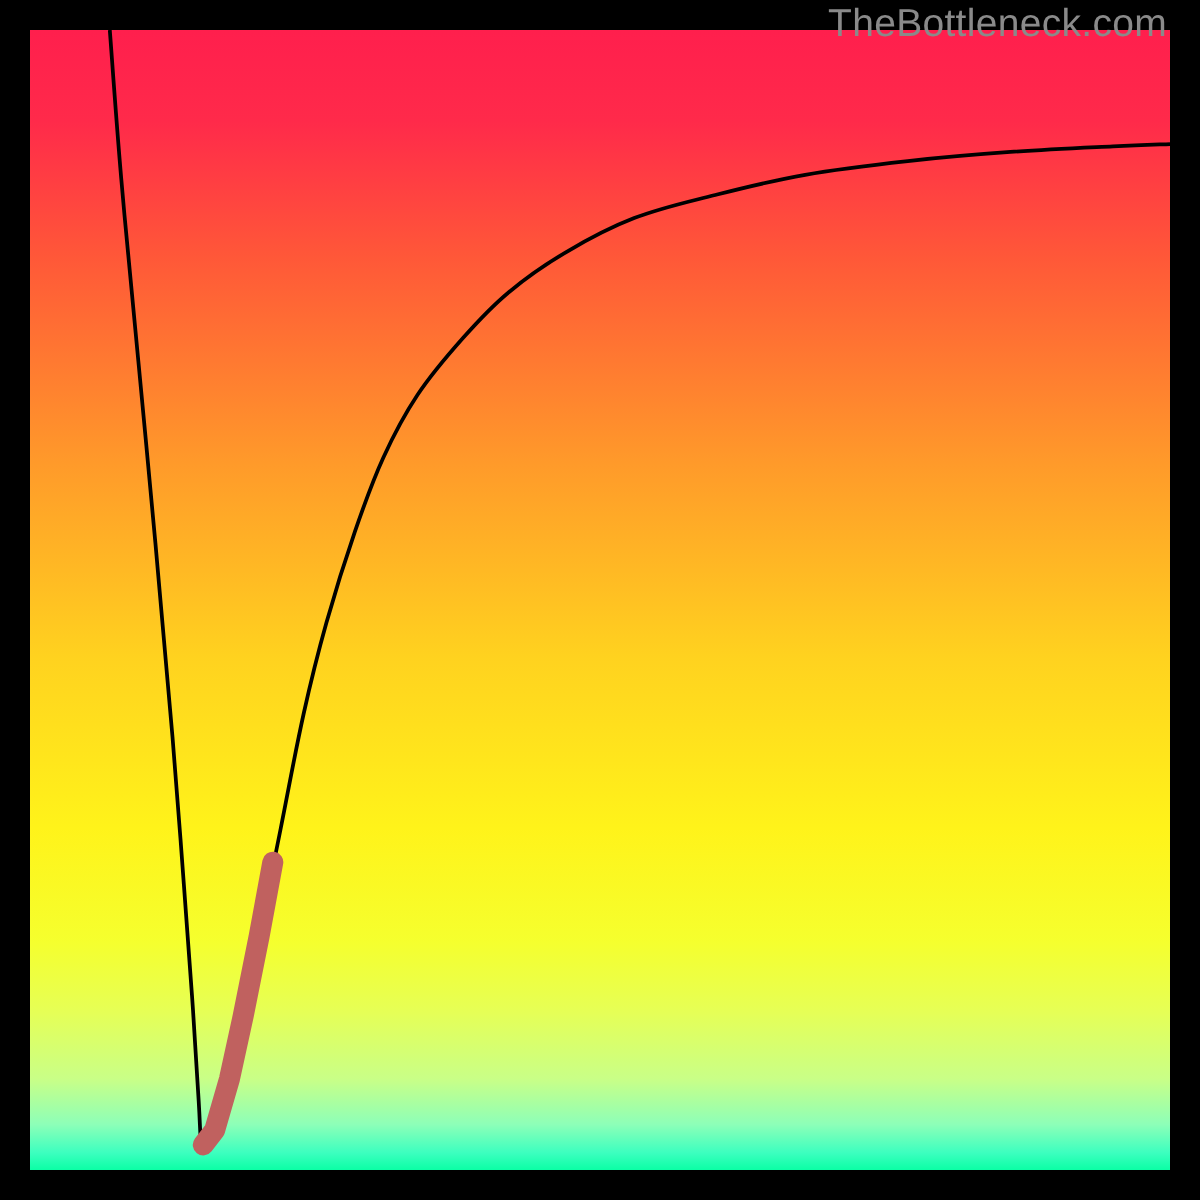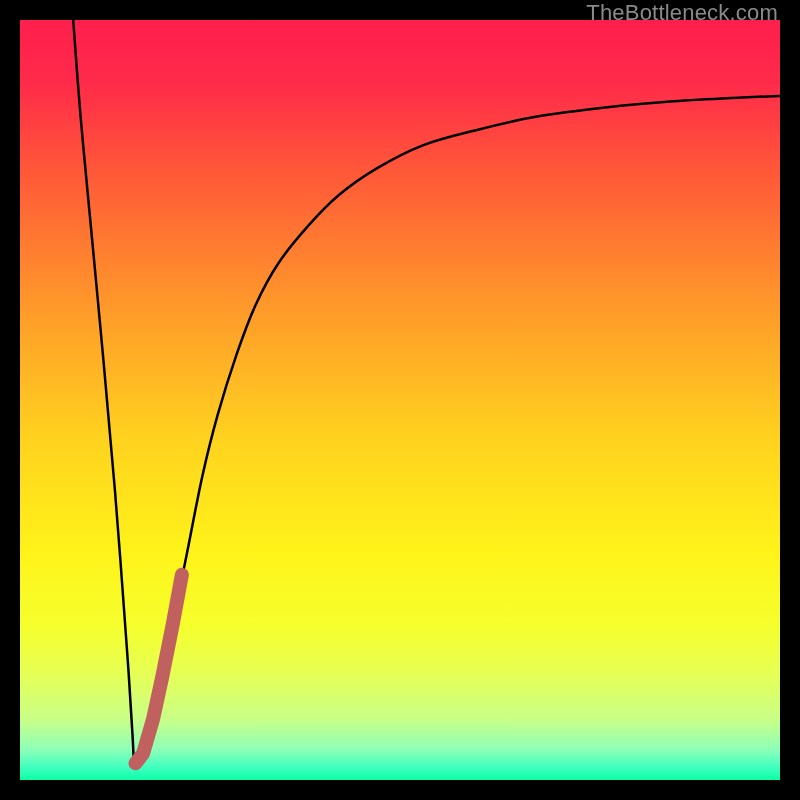--- a/index.html
+++ b/index.html
@@ -31,21 +31,21 @@
     left: 0;
     top: 0;
     width: 100%;
     height: 100%;
   }
   .watermark {
     position: absolute;
     top: 0;
     right: 22px;
     font-family: Arial, Helvetica, sans-serif;
-    font-size: 22px;
+    font-size: 26px;
     color: #8a8a8a;
     font-weight: 400;
     letter-spacing: 0.2px;
   }
   svg.curve {
     position: absolute;
     left: 0;
     top: 0;
     width: 100%;
     height: 100%;

